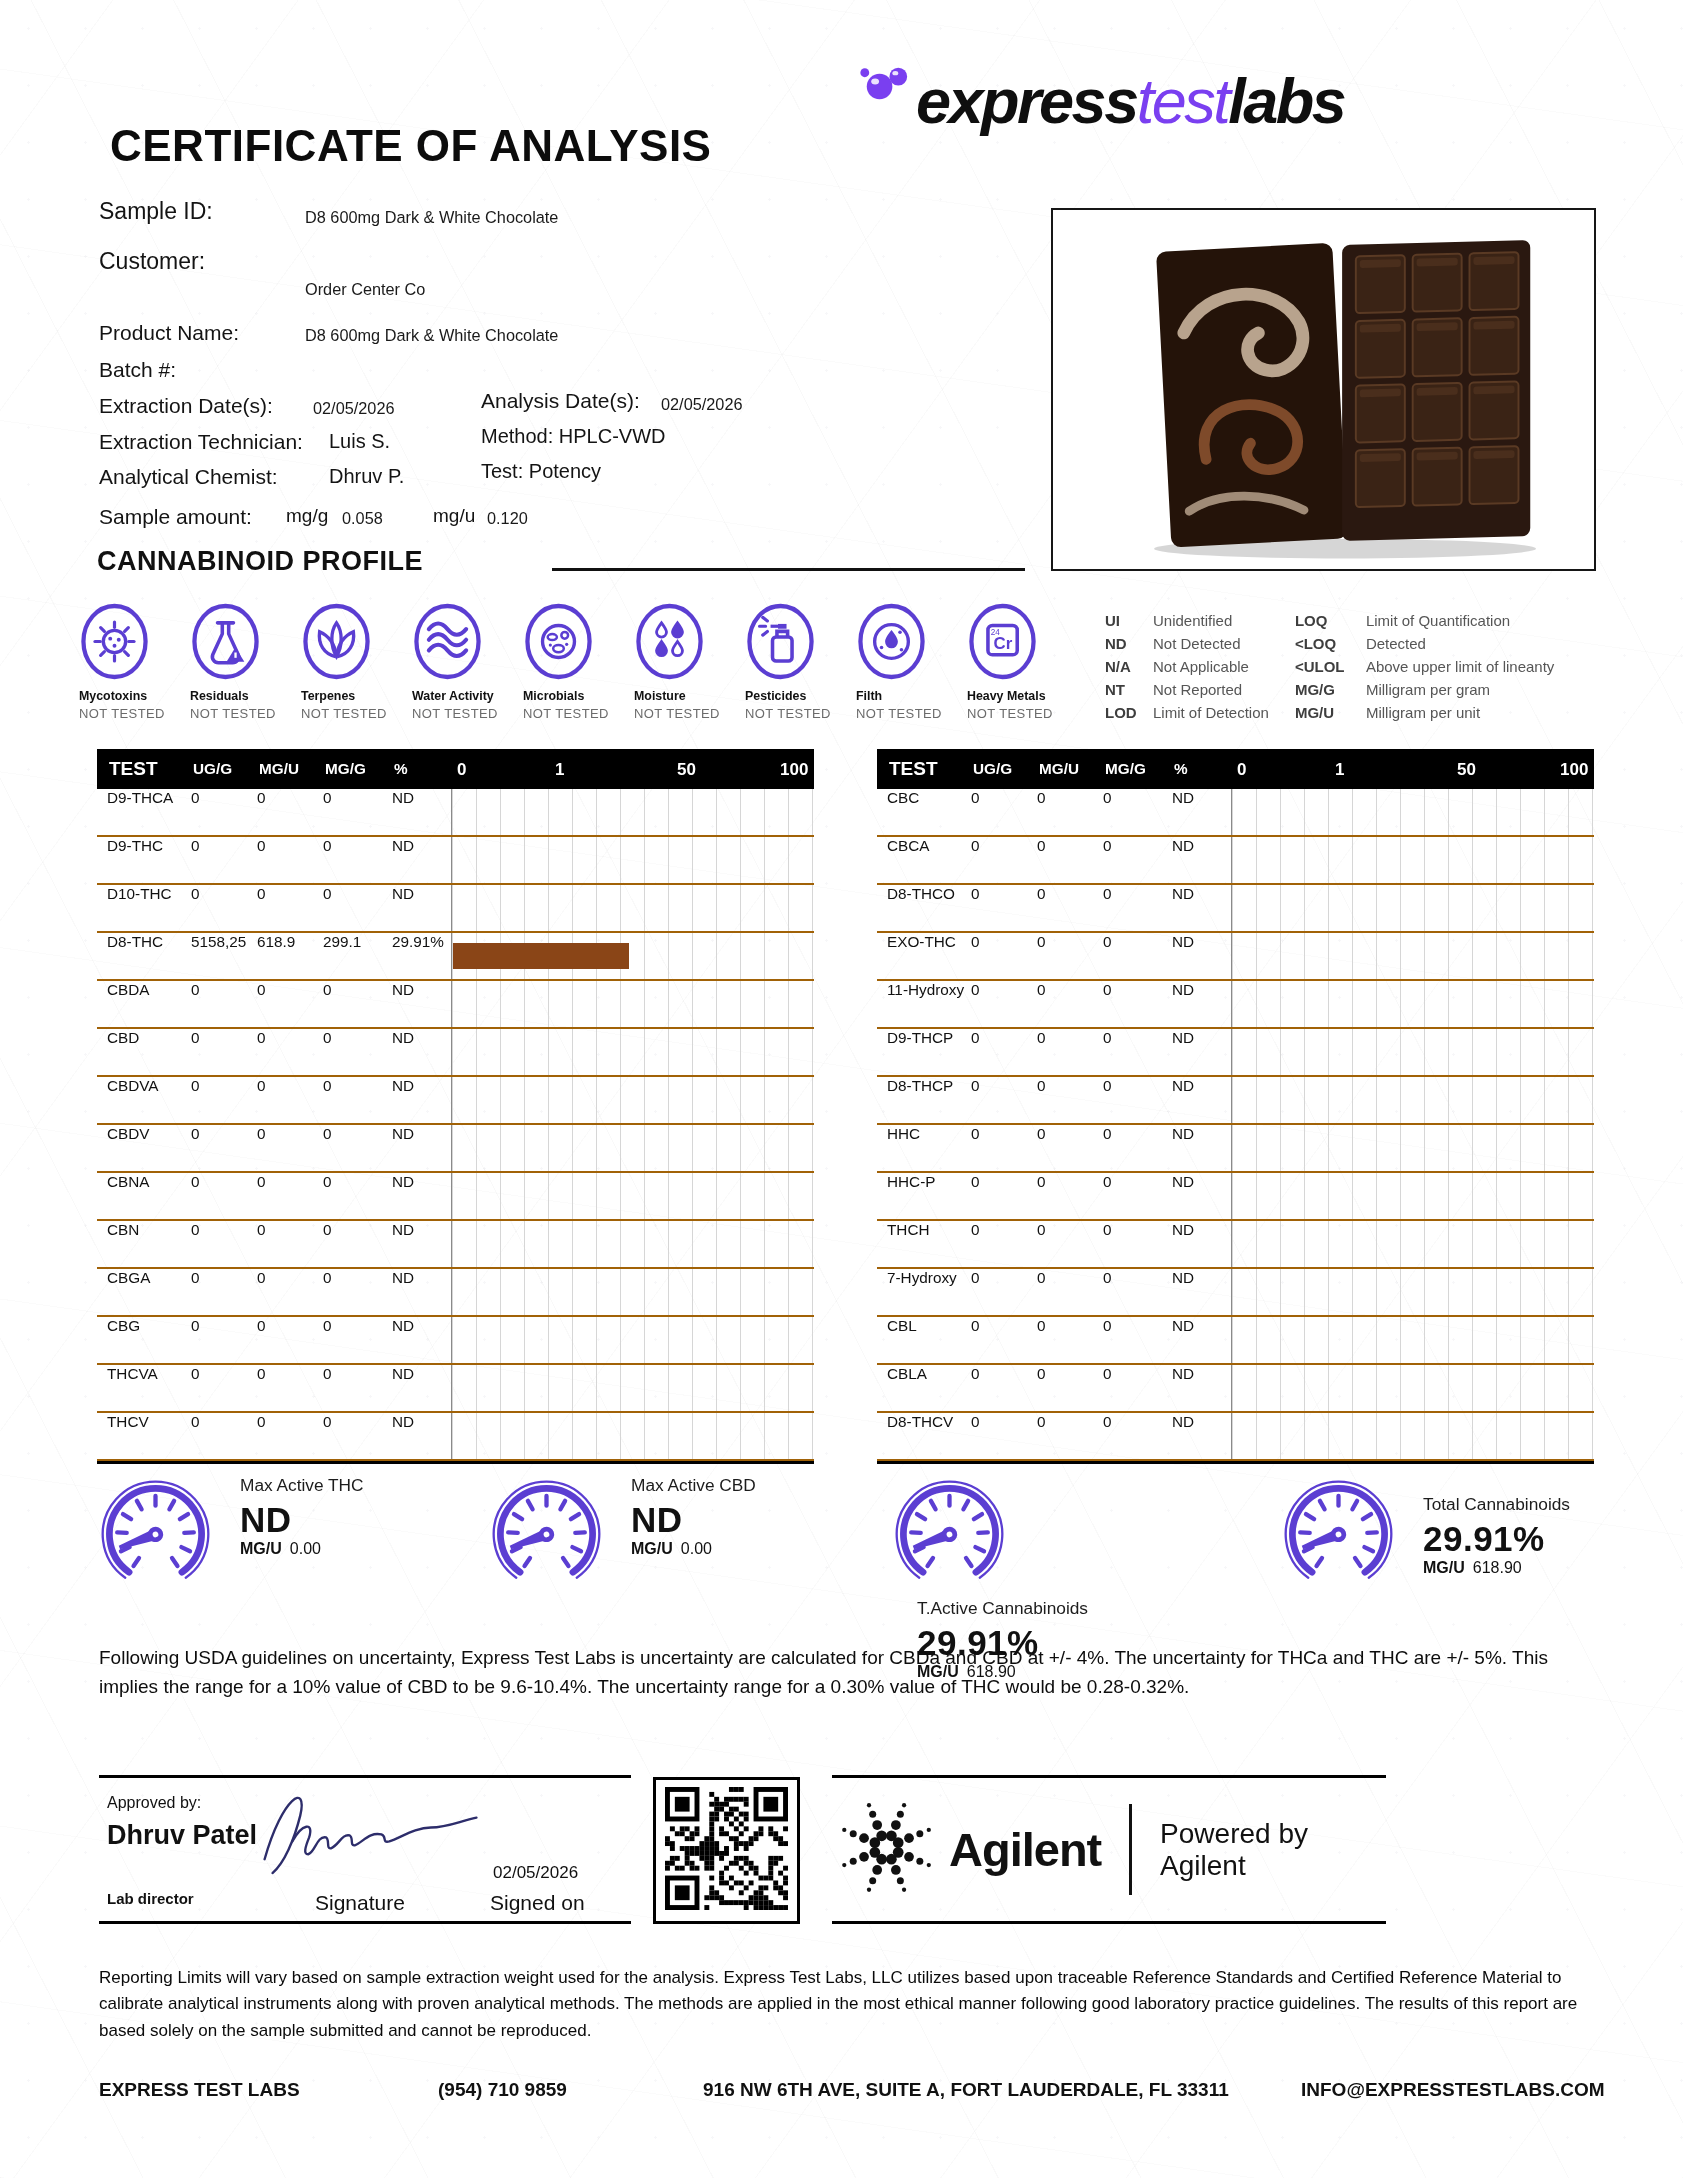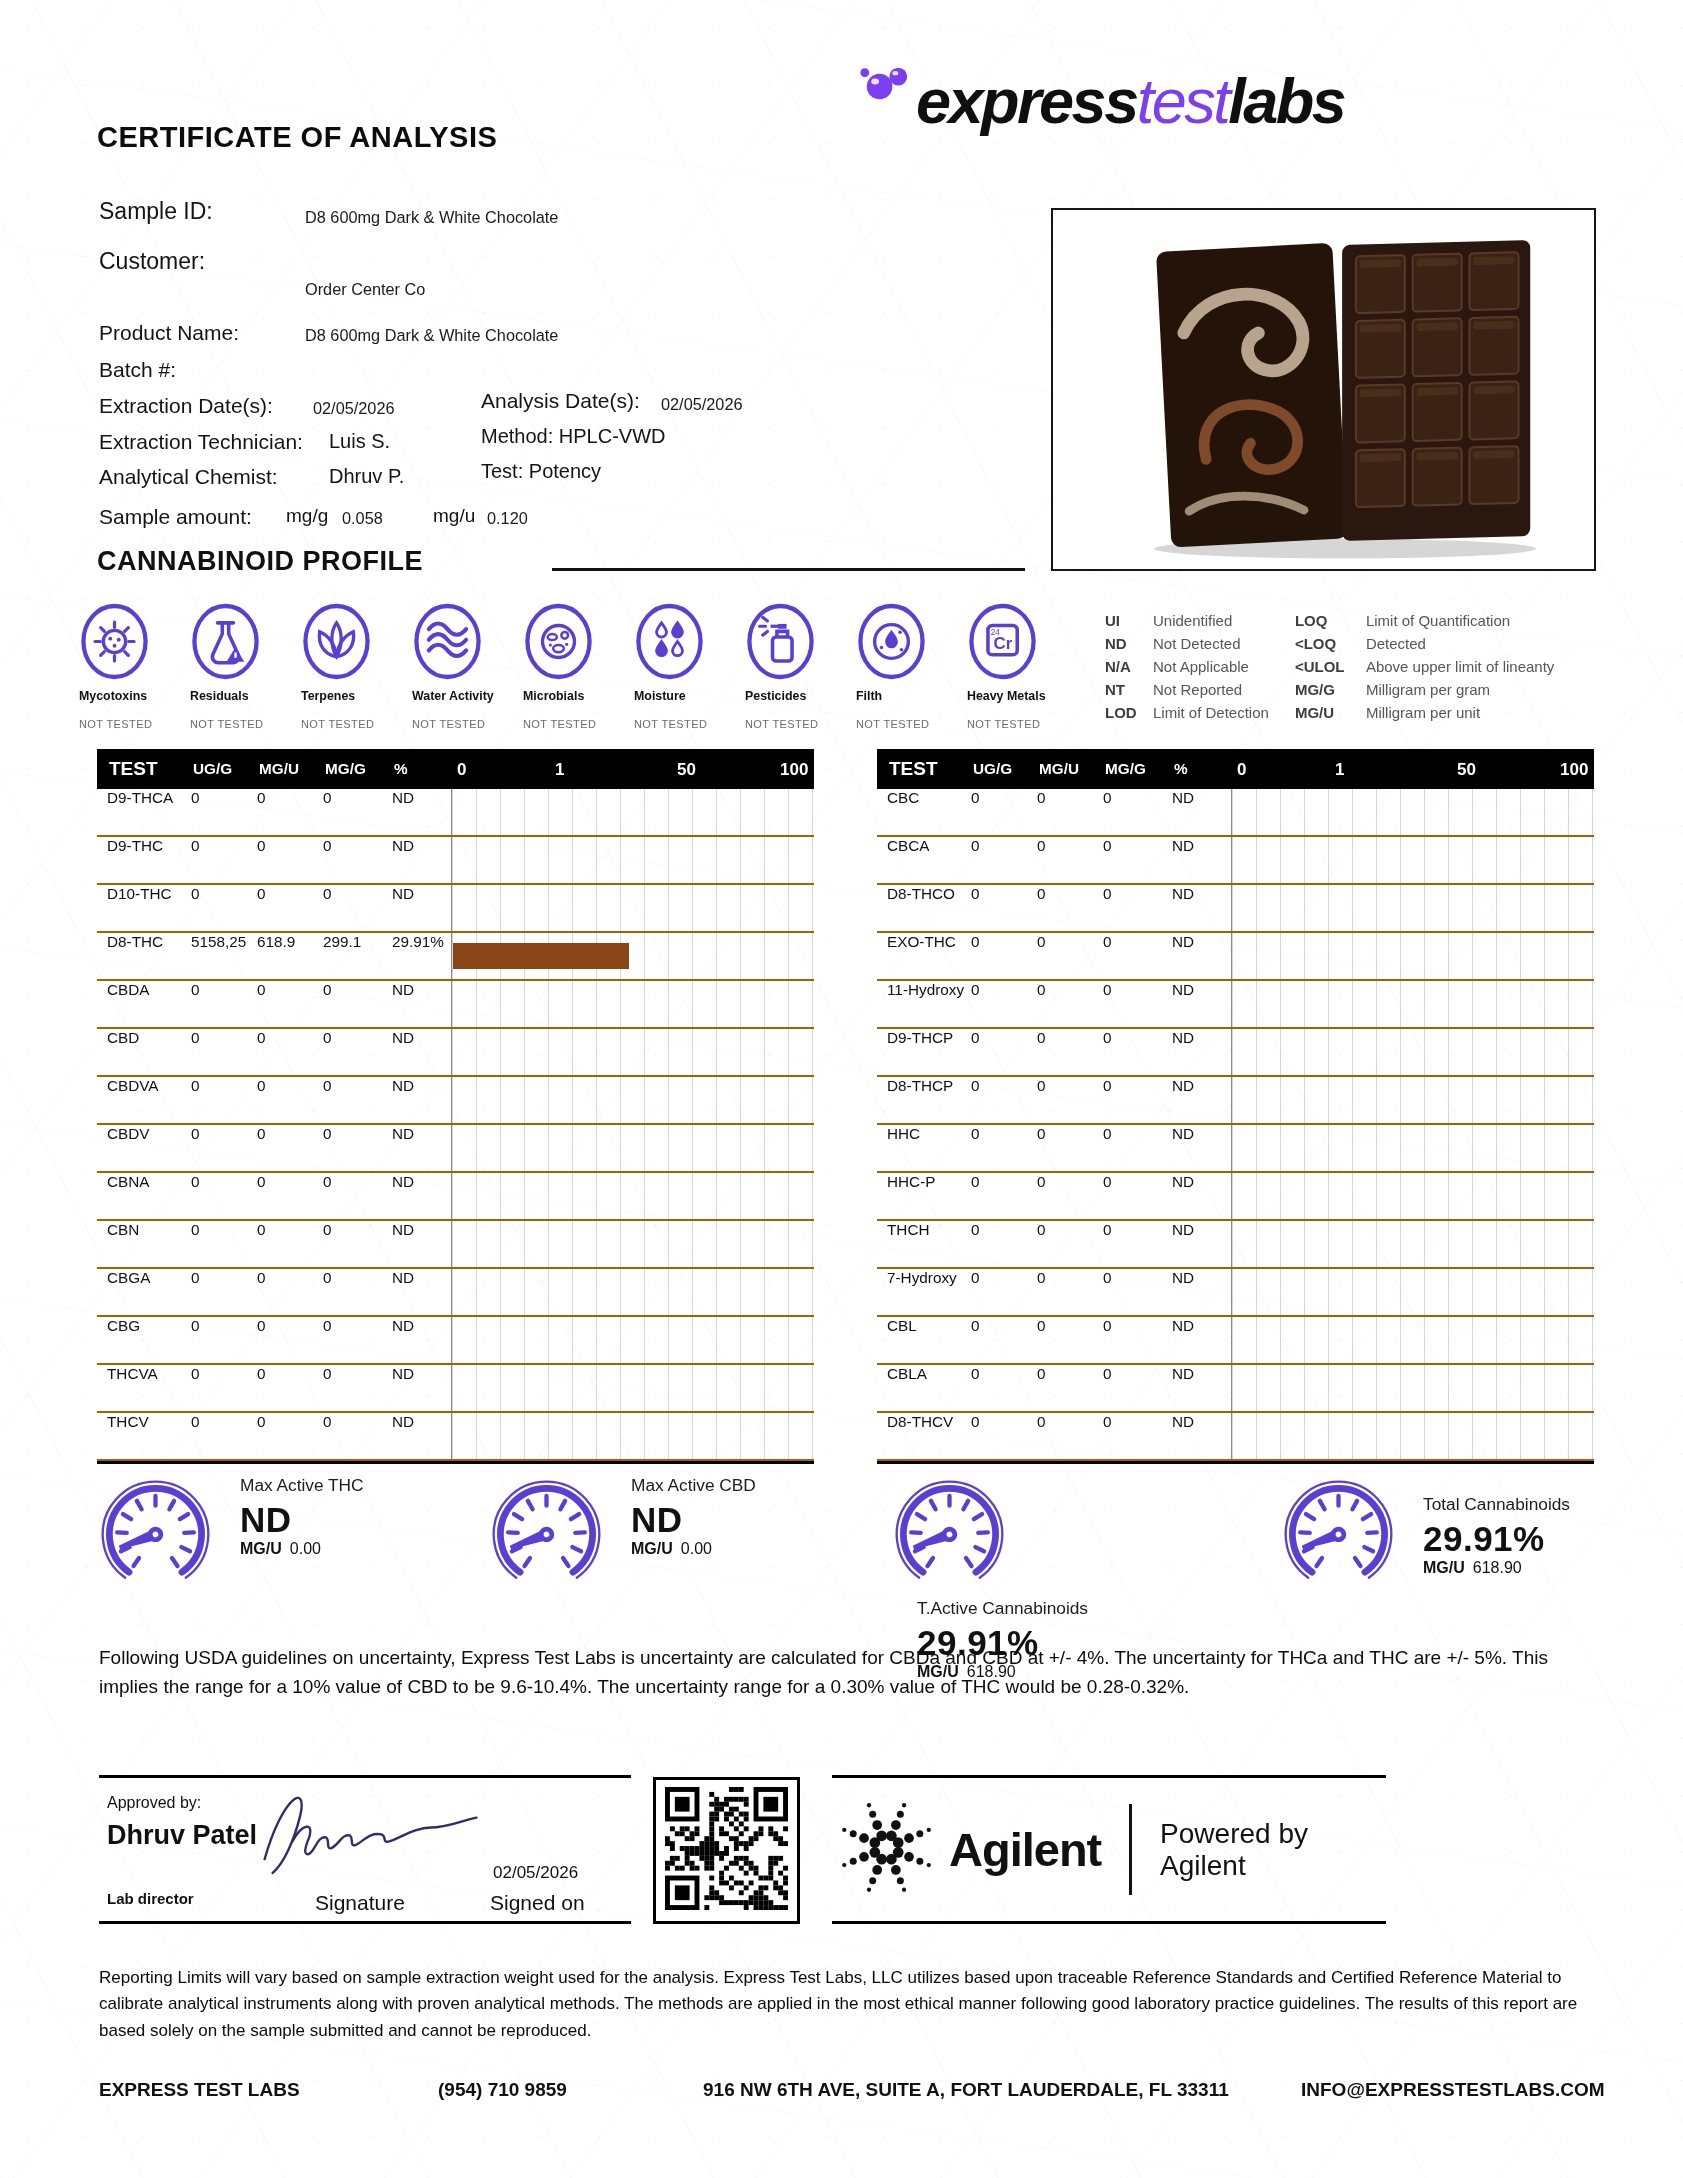--- a/index.html
+++ b/index.html
@@ -7,41 +7,41 @@
         font-family:"Liberation Sans",sans-serif;color:#111;overflow:hidden}
   .page::before{content:"";position:absolute;inset:0;pointer-events:none;
     background-image:
       radial-gradient(rgba(70,70,110,.045) 1.2px, transparent 1.4px),
       repeating-linear-gradient(63deg, rgba(0,0,0,.022) 0 1px, transparent 1px 127px),
       repeating-linear-gradient(-54deg, rgba(0,0,0,.02) 0 1px, transparent 1px 150px),
       repeating-linear-gradient(8deg, rgba(0,0,0,.014) 0 1px, transparent 1px 174px);
     background-size:57px 57px, auto, auto, auto;}
   .abs{position:absolute}
   
-  .coa-title{left:97px;top:121px;font-size:29px;font-weight:900;letter-spacing:0.5px;color:#0c0c0c}
+  .coa-title{left:110px;top:121px;font-size:44px;font-weight:900;letter-spacing:0.5px;color:#0c0c0c}
   .logo{left:851px;top:51px;display:flex;align-items:flex-start}
   .logo-text{font-size:63px;font-style:italic;letter-spacing:-2.5px;line-height:1.6;white-space:nowrap}
   .logo-express{font-weight:800;color:#0f0f0f}
   .logo-test{font-weight:400;color:#7a3ff0}
   .logo-labs{font-weight:800;color:#0f0f0f}
   
   .lbl{font-size:21px;color:#141414}
   .lbl-big{font-size:23px}
   .val{font-size:16.3px;color:#1a1a1a}
   .val-md{font-size:20px;color:#141414}
   
   .product-box{left:1051px;top:208px;width:541px;height:359px;border:2px solid #161616;background:#fff;display:flex;align-items:center;justify-content:center}
   
   .section-title{left:97px;top:546px;font-size:27px;font-weight:900;letter-spacing:0.5px}
   .section-line{left:552px;top:568px;width:473px;height:3px;background:#111}
   
   .panels{left:79px;top:602px;display:flex}
   .panel{width:111px;display:flex;flex-direction:column;align-items:flex-start}
   .panel-label{font-size:12.4px;font-weight:bold;margin-top:4px;white-space:nowrap}
-  .panel-status{font-size:11px;color:#6b6b6b;letter-spacing:0.4px;margin-top:15px}
+  .panel-status{font-size:13px;color:#6b6b6b;letter-spacing:0.4px;margin-top:3px}
   
   .legend{left:1105px;top:612px;display:flex;gap:26px}
   .lrow{display:flex;height:23px;align-items:baseline}
   .labbr{font-weight:bold;color:#3e3e3e;font-size:15px}
   .ldesc{color:#565656;font-size:15px}
   .legend-col1 .labbr{width:48px}
   .legend-col2 .labbr{width:71px}
   
   .table-host{top:749px;width:717px}
   #table-left-host{left:97px}

